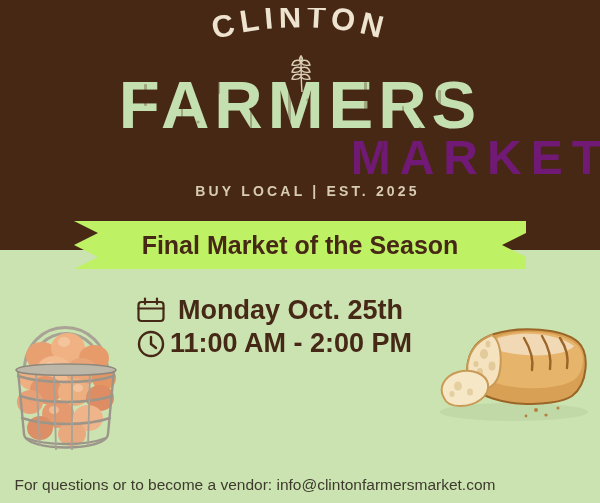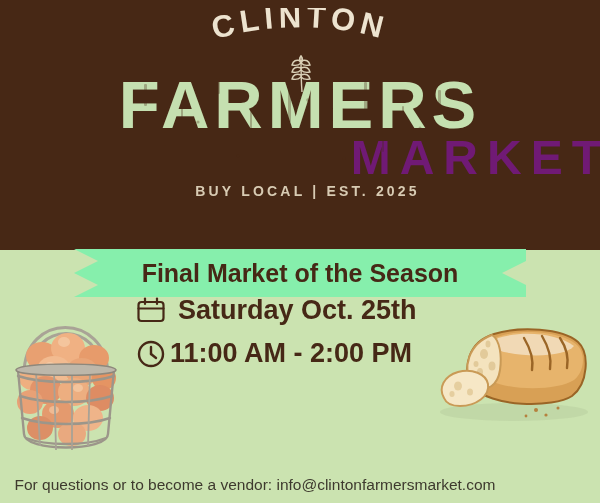--- a/index.html
+++ b/index.html
@@ -47,34 +47,34 @@
   }
   
   .speckle {
     position:absolute; left:120px; top:70px; width:370px; height:110px;
     pointer-events:none; opacity:.30;
   }
 
   
   .ribbon {
     position:absolute; left:74px; top:221px; width:452px; height:48px;
-    background:#86efac;
+    background:#bef264;
     clip-path: polygon(0 0, 452px 0, 452px 12px, 428px 24px, 452px 36px, 452px 48px, 0 48px, 24px 36px, 0 24px, 24px 12px);
-    display:flex; align-items:center; justify-content:center;margin-top:28px;
+    display:flex; align-items:center; justify-content:center;
   }
   .ribbon-text {
     color:#462816; font-size:25px; font-weight:700; letter-spacing:0px;
     white-space:nowrap;
   }
 
   
   .info { position:absolute; left:0; top:295px; width:600px; }
   .info-row { display:flex; align-items:center; }
   .row-date { margin-left:136px; }
-  .row-time { margin-left:136px; margin-top:12px; }
+  .row-time { margin-left:136px; margin-top:2px; }
   .row-loc  { margin-left:136px; margin-top:16px; }
 
   .ico { flex:0 0 auto; display:block; }
   .ico-cal  { width:30px; height:30px; margin-right:12px; }
   .ico-clock{ width:30px; height:30px; margin-right:4px; }
   .ico-pin  { width:30px; height:40px; margin-right:26px; }
 
   .big-text {
     color:#462816; font-size:27px; font-weight:700; white-space:nowrap;
   }
@@ -249,21 +249,21 @@
 
     <div class="info-row row-date">
       <svg class="ico ico-cal" viewBox="0 0 30 30">
         <g fill="none" stroke="#462816" stroke-width="2.2" stroke-linecap="round">
           <rect x="2.5" y="6" width="25" height="19" rx="3"></rect>
           <path d="M2.5 12.5 H27.5"></path>
           <path d="M9 2.5 V8"></path>
           <path d="M21 2.5 V8"></path>
         </g>
       </svg>
-      <span class="big-text">Saturday Oct. 25th</span>
+      <span class="big-text">Monday Oct. 25th</span>
     </div>
 
     <div class="info-row row-time">
       <svg class="ico ico-clock" viewBox="0 0 30 30">
         <circle cx="15" cy="15" r="12" fill="none" stroke="#462816" stroke-width="2.4"></circle>
         <g stroke="#462816" stroke-width="2.4" stroke-linecap="round">
           <path d="M15 8 V15"></path>
           <path d="M15 15 L20 19"></path>
         </g>
       </svg>

